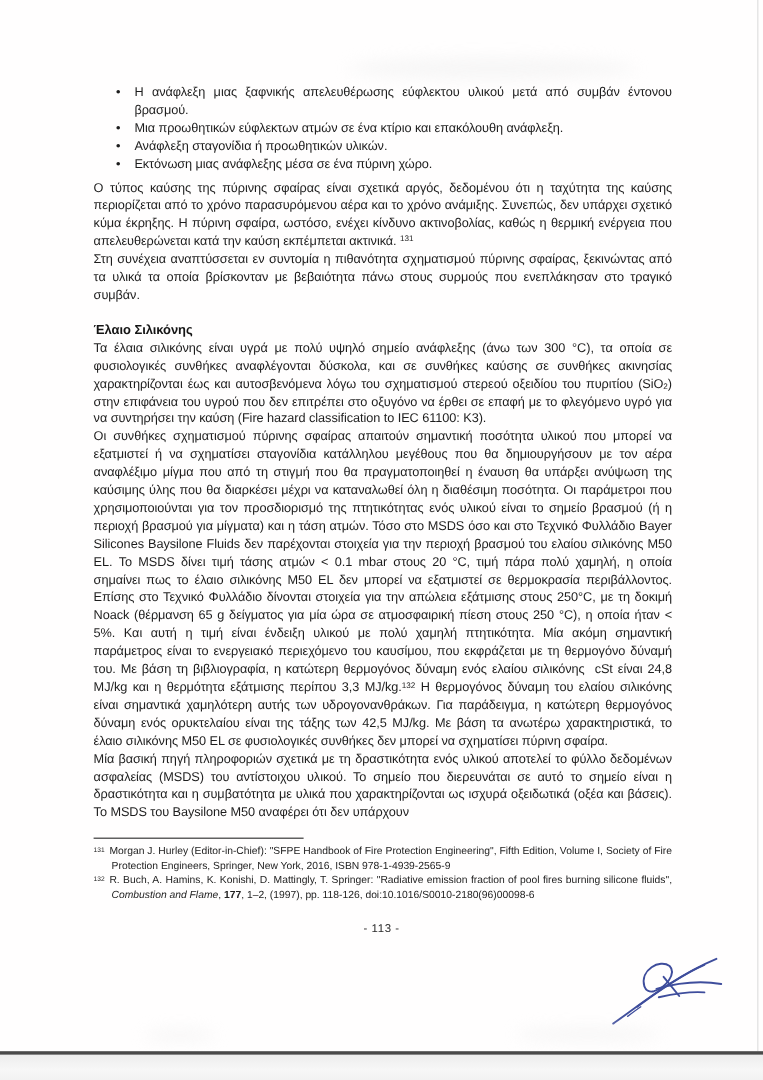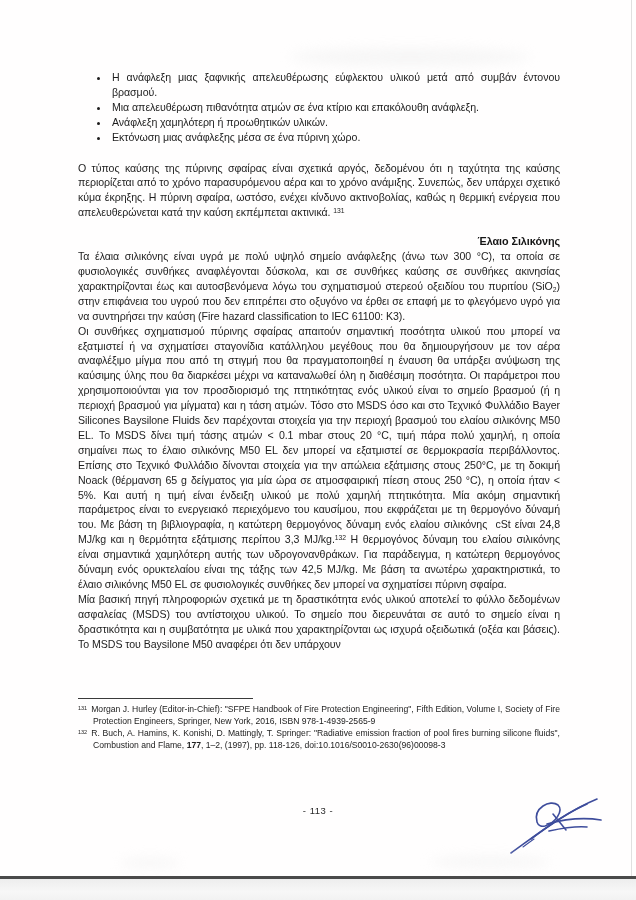--- a/index.html
+++ b/index.html
@@ -11,45 +11,45 @@
   }
   .page{position:relative;width:636px;height:900px;background:#fffefe;color:#1d1d1d;}
 
   
   .content{
     position:absolute;left:78px;top:70px;width:482px;
     font-size:10.6px;line-height:14.9px;text-align:justify;
     letter-spacing:-0.05px;color:#1d1d1d;
   }
   .content p{margin:0;}
-  ul.bullets{margin:0 0 16px 0;padding:0 0 0 32px;list-style:disc outside;}
+  ul.bullets{margin:0 0 5px 0;padding:0 0 0 32px;list-style:disc outside;}
   ul.bullets li{margin:0;padding-left:2px;}
   h3.doc-heading{
     margin:14px 0 0 0;font-size:10.8px;line-height:14.9px;
-    font-weight:bold;text-align:right;color:#141414;
+    font-weight:bold;text-align:left;color:#141414;
   }
   sup{font-size:64%;line-height:0;vertical-align:baseline;position:relative;top:-0.45em;}
   sub{font-size:64%;line-height:0;vertical-align:baseline;position:relative;top:0.25em;}
   .run-u{text-underline-offset:2px;}
-  .run-i{}
+  .run-i{font-style:italic;}
   .run-b{font-weight:bold;}
 
   
   .footnote-area{
     position:absolute;left:78px;top:694px;width:482px;background:#fffefe;
     font-size:8.6px;line-height:11.7px;text-align:justify;color:#222;
     padding-top:4px;
   }
   .footnote-sep{width:175px;height:0;border-top:1.2px solid #3a3a3a;margin:0 0 5px 0;}
   .footnote{padding-left:15px;text-indent:-15px;margin:0 0 1px 0;}
   .footnote sup{margin-right:4px;}
 
   
   .page-number{
-    position:absolute;left:0;top:805px;width:636px;text-align:center;
+    position:absolute;left:0;top:769px;width:636px;text-align:center;
     font-size:9.5px;color:#2a2a2a;letter-spacing:0.5px;
   }
 
   
   .signature{position:absolute;left:503px;top:795px;width:108px;height:64px;}
 
   
   .scan-edge-bottom{position:absolute;left:0;top:876px;width:636px;height:3px;background:#4a4a4a;}
   .scan-strip-bottom{position:absolute;left:0;top:879px;width:636px;height:21px;
     background:linear-gradient(180deg,#ededed 0%,#f7f7f7 60%,#f2f2f2 100%);}
@@ -62,40 +62,41 @@
 </head>
 <body>
 
 <div class="page">
 
   <div class="smudge s1"></div>
 
   <div class="content">
     <ul class="bullets">
       <li>Η ανάφλεξη μιας ξαφνικής απελευθέρωσης εύφλεκτου υλικού μετά από συμβάν έντονου βρασμού.</li>
-      <li>Μια απελευθέρωση πιθανότητα ατμών σε ένα κτίριο και επακόλουθη ανάφλεξη.</li>
-      <li>Ανάφλεξη χαμηλότερη ή προωθητικών υλικών.</li>
+      <li>Μια προωθητικών εύφλεκτων ατμών σε ένα κτίριο και επακόλουθη ανάφλεξη.</li>
+      <li>Ανάφλεξη σταγονίδια ή προωθητικών υλικών.</li>
       <li>Εκτόνωση μιας ανάφλεξης μέσα σε ένα πύρινη χώρο.</li>
     </ul>
     <p><span>Ο τύπος καύσης της πύρινης σφαίρας είναι σχετικά αργός, δεδομένου ότι η ταχύτητα της καύσης περιορίζεται από το χρόνο παρασυρόμενου αέρα και το χρόνο ανάμιξης. Συνεπώς, δεν υπάρχει σχετικό κύμα έκρηξης. Η πύρινη σφαίρα, ωστόσο, ενέχει κίνδυνο ακτινοβολίας, καθώς η θερμική ενέργεια που απελευθερώνεται κατά την καύση εκπέμπεται ακτινικά. </span><sup>131</sup></p>
+    <p><span>Στη συνέχεια αναπτύσσεται εν συντομία η πιθανότητα σχηματισμού πύρινης σφαίρας, ξεκινώντας από τα υλικά τα οποία βρίσκονταν με βεβαιότητα πάνω στους συρμούς που ενεπλάκησαν στο τραγικό συμβάν.</span></p>
 
     <h3 class="doc-heading">Έλαιο Σιλικόνης</h3>
     <p><span>Τα έλαια σιλικόνης είναι υγρά με πολύ υψηλό σημείο ανάφλεξης (άνω των 300 °C), τα οποία σε φυσιολογικές συνθήκες αναφλέγονται δύσκολα, και σε συνθήκες καύσης σε συνθήκες ακινησίας χαρακτηρίζονται έως και αυτοσβενόμενα λόγω του σχηματισμού στερεού οξειδίου του πυριτίου (SiO</span><sub>2</sub><span>) στην επιφάνεια του υγρού που δεν επιτρέπει στο οξυγόνο να έρθει σε επαφή με το φλεγόμενο υγρό για να συντηρήσει την καύση (Fire hazard classification to IEC 61100: K3).</span></p>
     <p><span>Οι συνθήκες σχηματισμού πύρινης σφαίρας απαιτούν σημαντική ποσότητα υλικού που μπορεί να εξατμιστεί ή να σχηματίσει σταγονίδια κατάλληλου μεγέθους που θα δημιουργήσουν με τον αέρα αναφλέξιμο μίγμα που από τη στιγμή που θα πραγματοποιηθεί η έναυση θα υπάρξει ανύψωση της καύσιμης ύλης που θα διαρκέσει μέχρι να καταναλωθεί όλη η διαθέσιμη ποσότητα. Οι παράμετροι που χρησιμοποιούνται για τον προσδιορισμό της πτητικότητας ενός υλικού είναι το σημείο βρασμού (ή η περιοχή βρασμού για μίγματα) και η τάση ατμών. Τόσο στο MSDS όσο και στο Τεχνικό Φυλλάδιο Bayer Silicones Baysilone Fluids δεν παρέχονται στοιχεία για την περιοχή βρασμού του ελαίου σιλικόνης M50 EL. Το MSDS δίνει τιμή τάσης ατμών &lt; 0.1 mbar στους 20 °C, τιμή πάρα πολύ χαμηλή, η οποία σημαίνει πως το έλαιο σιλικόνης M50 EL δεν μπορεί να εξατμιστεί σε θερμοκρασία περιβάλλοντος. Επίσης στο Τεχνικό Φυλλάδιο δίνονται στοιχεία για την απώλεια εξάτμισης στους 250°C, με τη δοκιμή Noack (θέρμανση 65 g δείγματος για μία ώρα σε ατμοσφαιρική πίεση στους 250 °C), η οποία ήταν &lt; 5%. Και αυτή η τιμή είναι ένδειξη υλικού με πολύ χαμηλή πτητικότητα. Μία ακόμη σημαντική παράμετρος είναι το ενεργειακό περιεχόμενο του καυσίμου, που εκφράζεται με τη θερμογόνο δύναμή του. Με βάση τη βιβλιογραφία, η κατώτερη θερμογόνος δύναμη ενός ελαίου σιλικόνης &nbsp;cSt είναι 24,8 MJ/kg και η θερμότητα εξάτμισης περίπου 3,3 MJ/kg.</span><sup>132</sup><span> Η θερμογόνος δύναμη του ελαίου σιλικόνης είναι σημαντικά χαμηλότερη αυτής των υδρογονανθράκων. Για παράδειγμα, η κατώτερη θερμογόνος δύναμη ενός ορυκτελαίου είναι της τάξης των 42,5 MJ/kg. </span><span class="run-u">Με βάση τα ανωτέρω χαρακτηριστικά, το έλαιο σιλικόνης M50 EL σε φυσιολογικές συνθήκες δεν μπορεί να σχηματίσει πύρινη σφαίρα</span><span>.</span></p>
 
     <p><span>Μία βασική πηγή πληροφοριών σχετικά με τη δραστικότητα ενός υλικού αποτελεί το φύλλο δεδομένων ασφαλείας (MSDS) του αντίστοιχου υλικού. Το σημείο που διερευνάται σε αυτό το σημείο είναι η δραστικότητα και η συμβατότητα με υλικά που χαρακτηρίζονται ως ισχυρά οξειδωτικά (οξέα και βάσεις). Το MSDS του Baysilone M50 αναφέρει ότι δεν υπάρχουν</span></p>
   </div>
 
   <div class="footnote-area">
     <div class="footnote-sep"></div>
     <div class="footnote">
       <sup>131</sup><span><span>Morgan J. Hurley (Editor-in-Chief): "SFPE Handbook of Fire Protection Engineering", Fifth Edition, Volume I, Society of Fire Protection Engineers, Springer, New York, 2016, ISBN 978-1-4939-2565-9</span></span>
     </div>
     <div class="footnote">
-      <sup>132</sup><span><span>R. Buch, A. Hamins, K. Konishi, D. Mattingly, T. Springer: "Radiative emission fraction of pool fires burning silicone fluids", </span><span class="run-i">Combustion and Flame</span><span>, </span><span class="run-b">177</span><span>, 1–2, (1997), pp. 118-126, doi:10.1016/S0010-2630(96)00098-3</span></span>
+      <sup>132</sup><span><span>R. Buch, A. Hamins, K. Konishi, D. Mattingly, T. Springer: "Radiative emission fraction of pool fires burning silicone fluids", </span><span class="run-i">Combustion and Flame</span><span>, </span><span class="run-b">177</span><span>, 1–2, (1997), pp. 118-126, doi:10.1016/S0010-2180(96)00098-6</span></span>
     </div>
   </div>
 
   <div class="page-number">- 113 -</div>
 
   <svg class="signature" viewBox="0 0 108 64" xmlns="http://www.w3.org/2000/svg">
     <g fill="none" stroke="#2e3e94" stroke-width="1.6" stroke-linecap="round" opacity="0.92">
       <path d="M8,58 C28,44 60,18 94,4"></path>
       <path d="M28,44 C44,32 68,16 84,9"></path>
       <path d="M34,27 C30,13 47,4 55,10 C61,16 52,28 42,31 C38,32 35,30 34,27"></path>

